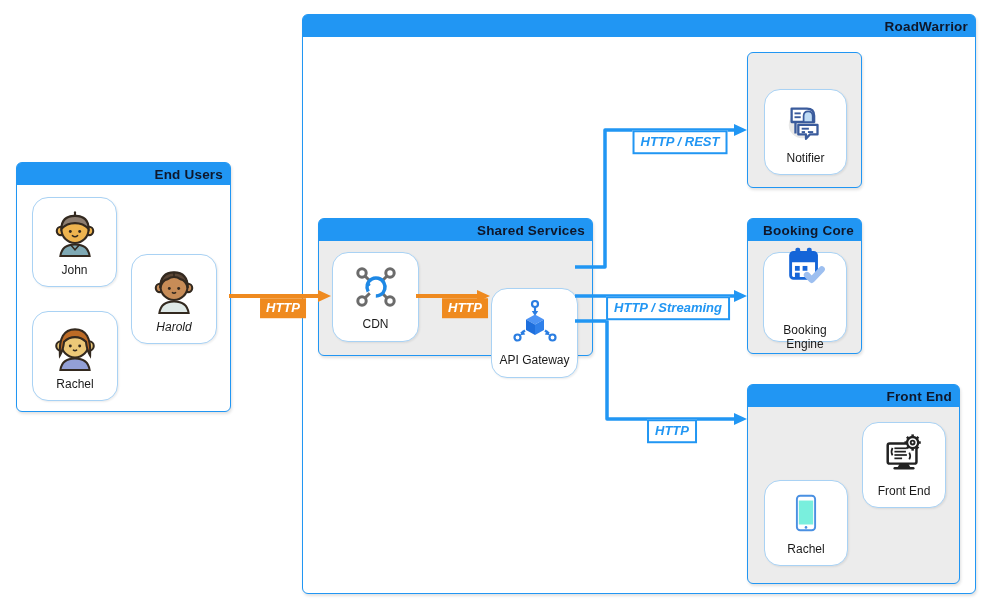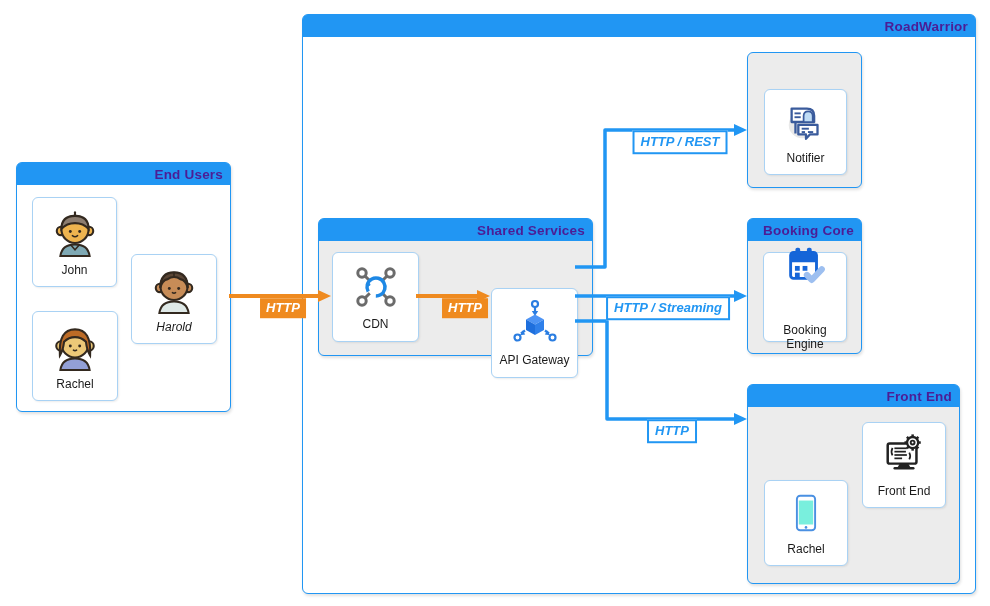--- a/index.html
+++ b/index.html
@@ -7,27 +7,27 @@
     position:relative;width:990px;height:606px;background:#fff;
     font-family:"Liberation Sans", sans-serif;overflow:hidden;
   }
   .group{
     position:absolute;border:1.6px solid var(--blue);border-radius:6px;
     box-shadow:1px 2px 3px rgba(0,0,0,.12);
   }
   .group.body-white{background:#fff;}
   .group.body-gray{background:var(--panel-gray);}
   .group-header{
-    height:22px;background:var(--blue);color:#4c1d95;font-weight:bold;
+    height:22px;background:var(--blue);color:#0f172a;font-weight:bold;
     font-size:13.5px;display:flex;align-items:center;justify-content:flex-end;
     padding:0 7px;border-radius:4px 4px 0 0;letter-spacing:.2px;
   }
   .card{
     position:absolute;background:#fff;border:1px solid var(--card-border);
-    border-radius:6px;display:flex;flex-direction:column;align-items:center;
+    border-radius:16px;display:flex;flex-direction:column;align-items:center;
     justify-content:center;gap:3px;box-shadow:1px 1px 2px rgba(0,0,0,.08);
   }
   .card .label{
     font-size:12px;color:#1a1a1a;text-align:center;line-height:1.15;padding:0 2px;
   }
   .edges{position:absolute;left:0;top:0;pointer-events:none;}
   .edge-orange{stroke:var(--orange);}
   .edge-blue{stroke:var(--blue);}
   .head-orange{fill:var(--orange);}
   .head-blue{fill:var(--blue);}

